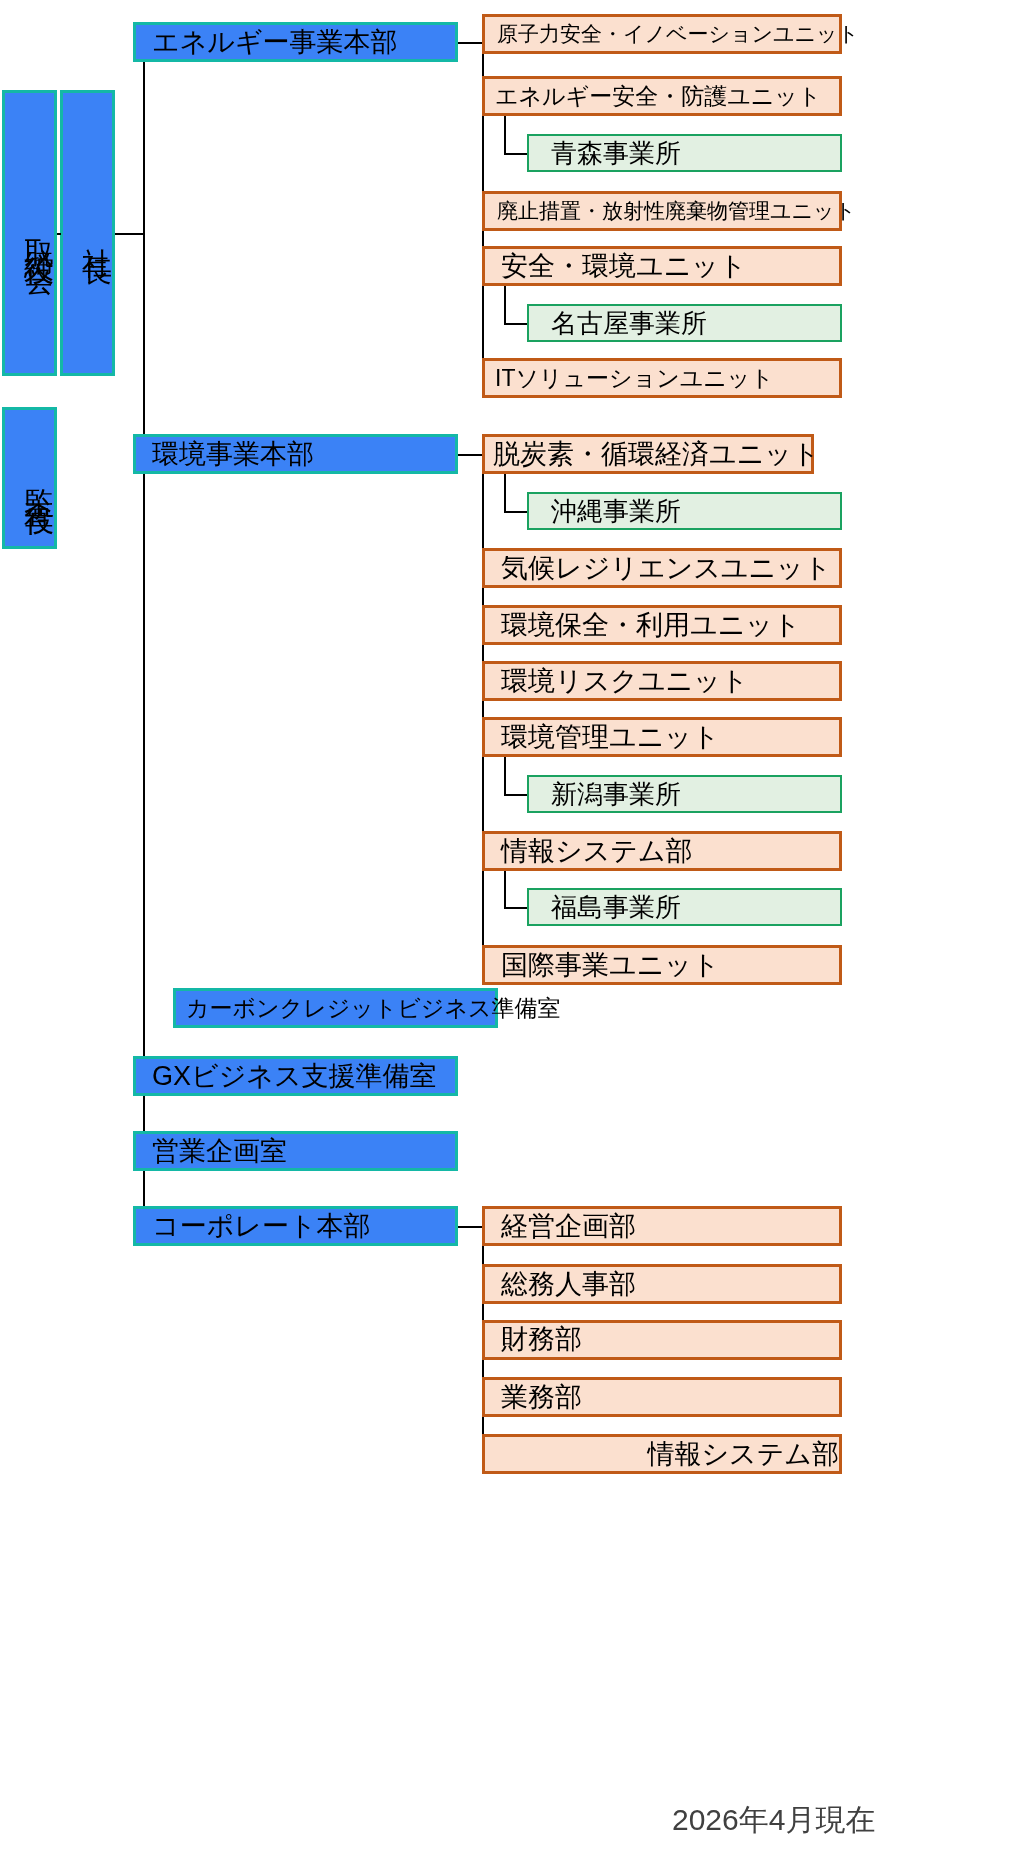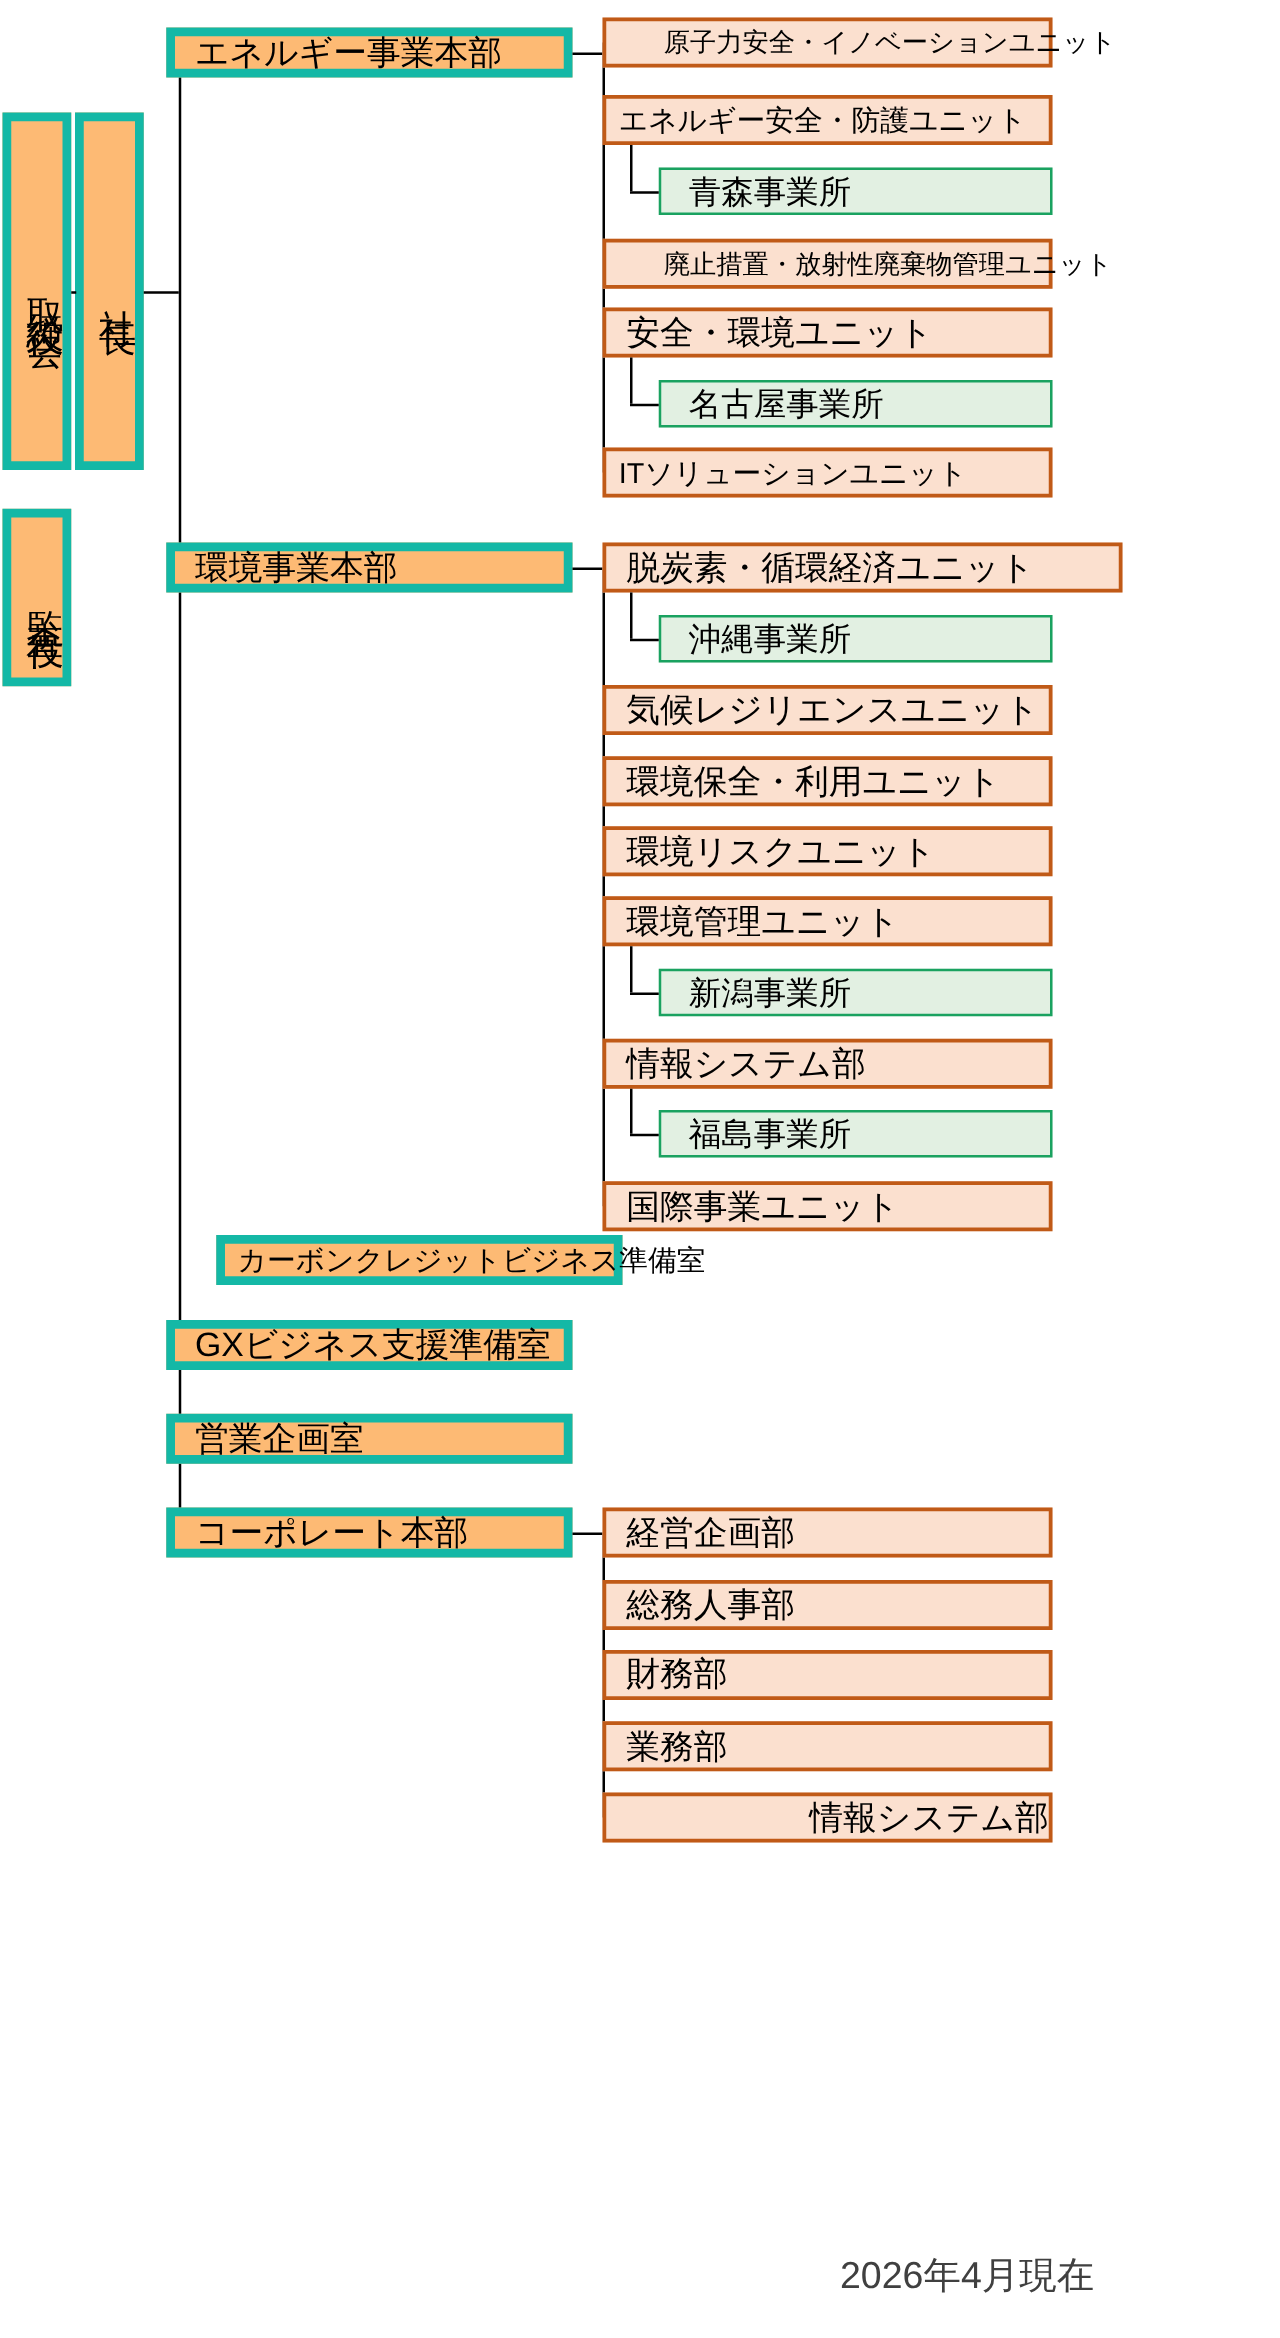--- a/index.html
+++ b/index.html
@@ -8,39 +8,39 @@
     font-family:"Liberation Sans","DejaVu Sans",sans-serif;
     -webkit-font-smoothing:antialiased;
   }
   #stage{position:absolute;left:0;top:0;width:1024px;height:1870px;overflow:hidden;}
 
   .box{position:absolute;box-sizing:border-box;display:flex;align-items:center;}
   .box .lbl{display:block;width:100%;}
 
   
   .blue{
-    background:#fdba74;border:7px solid #14b8a6;color:#000;
+    background:#3b82f6;border:3px solid #14b8a6;color:#000;
   }
   
   .orange{
     background:#fbe0cf;border:3px solid #c05a17;color:#000;
   }
   
   .green{
     background:#e2f0e2;border:2px solid #1aa260;color:#000;
   }
 
   .vtext{
     writing-mode:vertical-rl;text-orientation:upright;
     justify-content:center;text-align:center;
     font-size:30px;letter-spacing:9px;line-height:1;
   }
   .htext{padding-left:16px;font-size:27px;white-space:nowrap;}
   .htext.small{font-size:23px;padding-left:10px;}
-  .htext.tiny{font-size:21px;padding-left:22px;margin-left:24px;}
+  .htext.tiny{font-size:21px;padding-left:12px;}
   .htext.green-t{font-size:26px;padding-left:22px;}
 
   .conn{position:absolute;background:#000;}
   .conn.h{height:2px;}
   .conn.v{width:2px;}
 
   .footer{
     position:absolute;font-size:30px;color:#404040;white-space:nowrap;
   }
 </style>
@@ -95,21 +95,21 @@
     <div class="box orange" style="left: 482px; top: 358px; width: 360px; height: 40px;">
       <span class="lbl htext small">ITソリューションユニット</span>
     </div>
     <div class="conn h" style="left: 482px; top: 378px; width: 0px; height: 2px;"></div>
     <div class="box blue" style="left: 133px; top: 434px; width: 325px; height: 40px; font-family: Liberation Serif, serif;">
       <span class="lbl htext">環境事業本部</span>
     </div>
     <div class="conn h" style="left: 143px; top: 454px; height: 2px;"></div>
     <div class="conn v" style="left: 482px; top: 454px; width: 2px; height: 511px;"></div>
     <div class="conn h" style="left: 458px; top: 454px; width: 24px; height: 2px;"></div>
-    <div class="box orange" style="left: 482px; top: 434px; width: 416px; height: 40px;">
+    <div class="box orange" style="left: 482px; top: 434px; width: 332px; height: 40px; justify-content: center;">
       <span class="lbl htext">脱炭素・循環経済ユニット</span>
     </div>
     <div class="conn h" style="left: 482px; top: 454px; width: 0px; height: 2px;"></div>
     <div class="box green" style="left: 527px; top: 492px; width: 315px; height: 38px;">
       <span class="lbl htext green-t">沖縄事業所</span>
     </div>
     <div class="conn v" style="left: 504px; top: 474px; width: 2px; height: 37px;"></div>
     <div class="conn h" style="left: 504px; top: 511px; width: 23px; height: 2px;"></div>
     <div class="box orange" style="left: 482px; top: 548px; width: 360px; height: 40px;">
       <span class="lbl htext">気候レジリエンスユニット</span>

